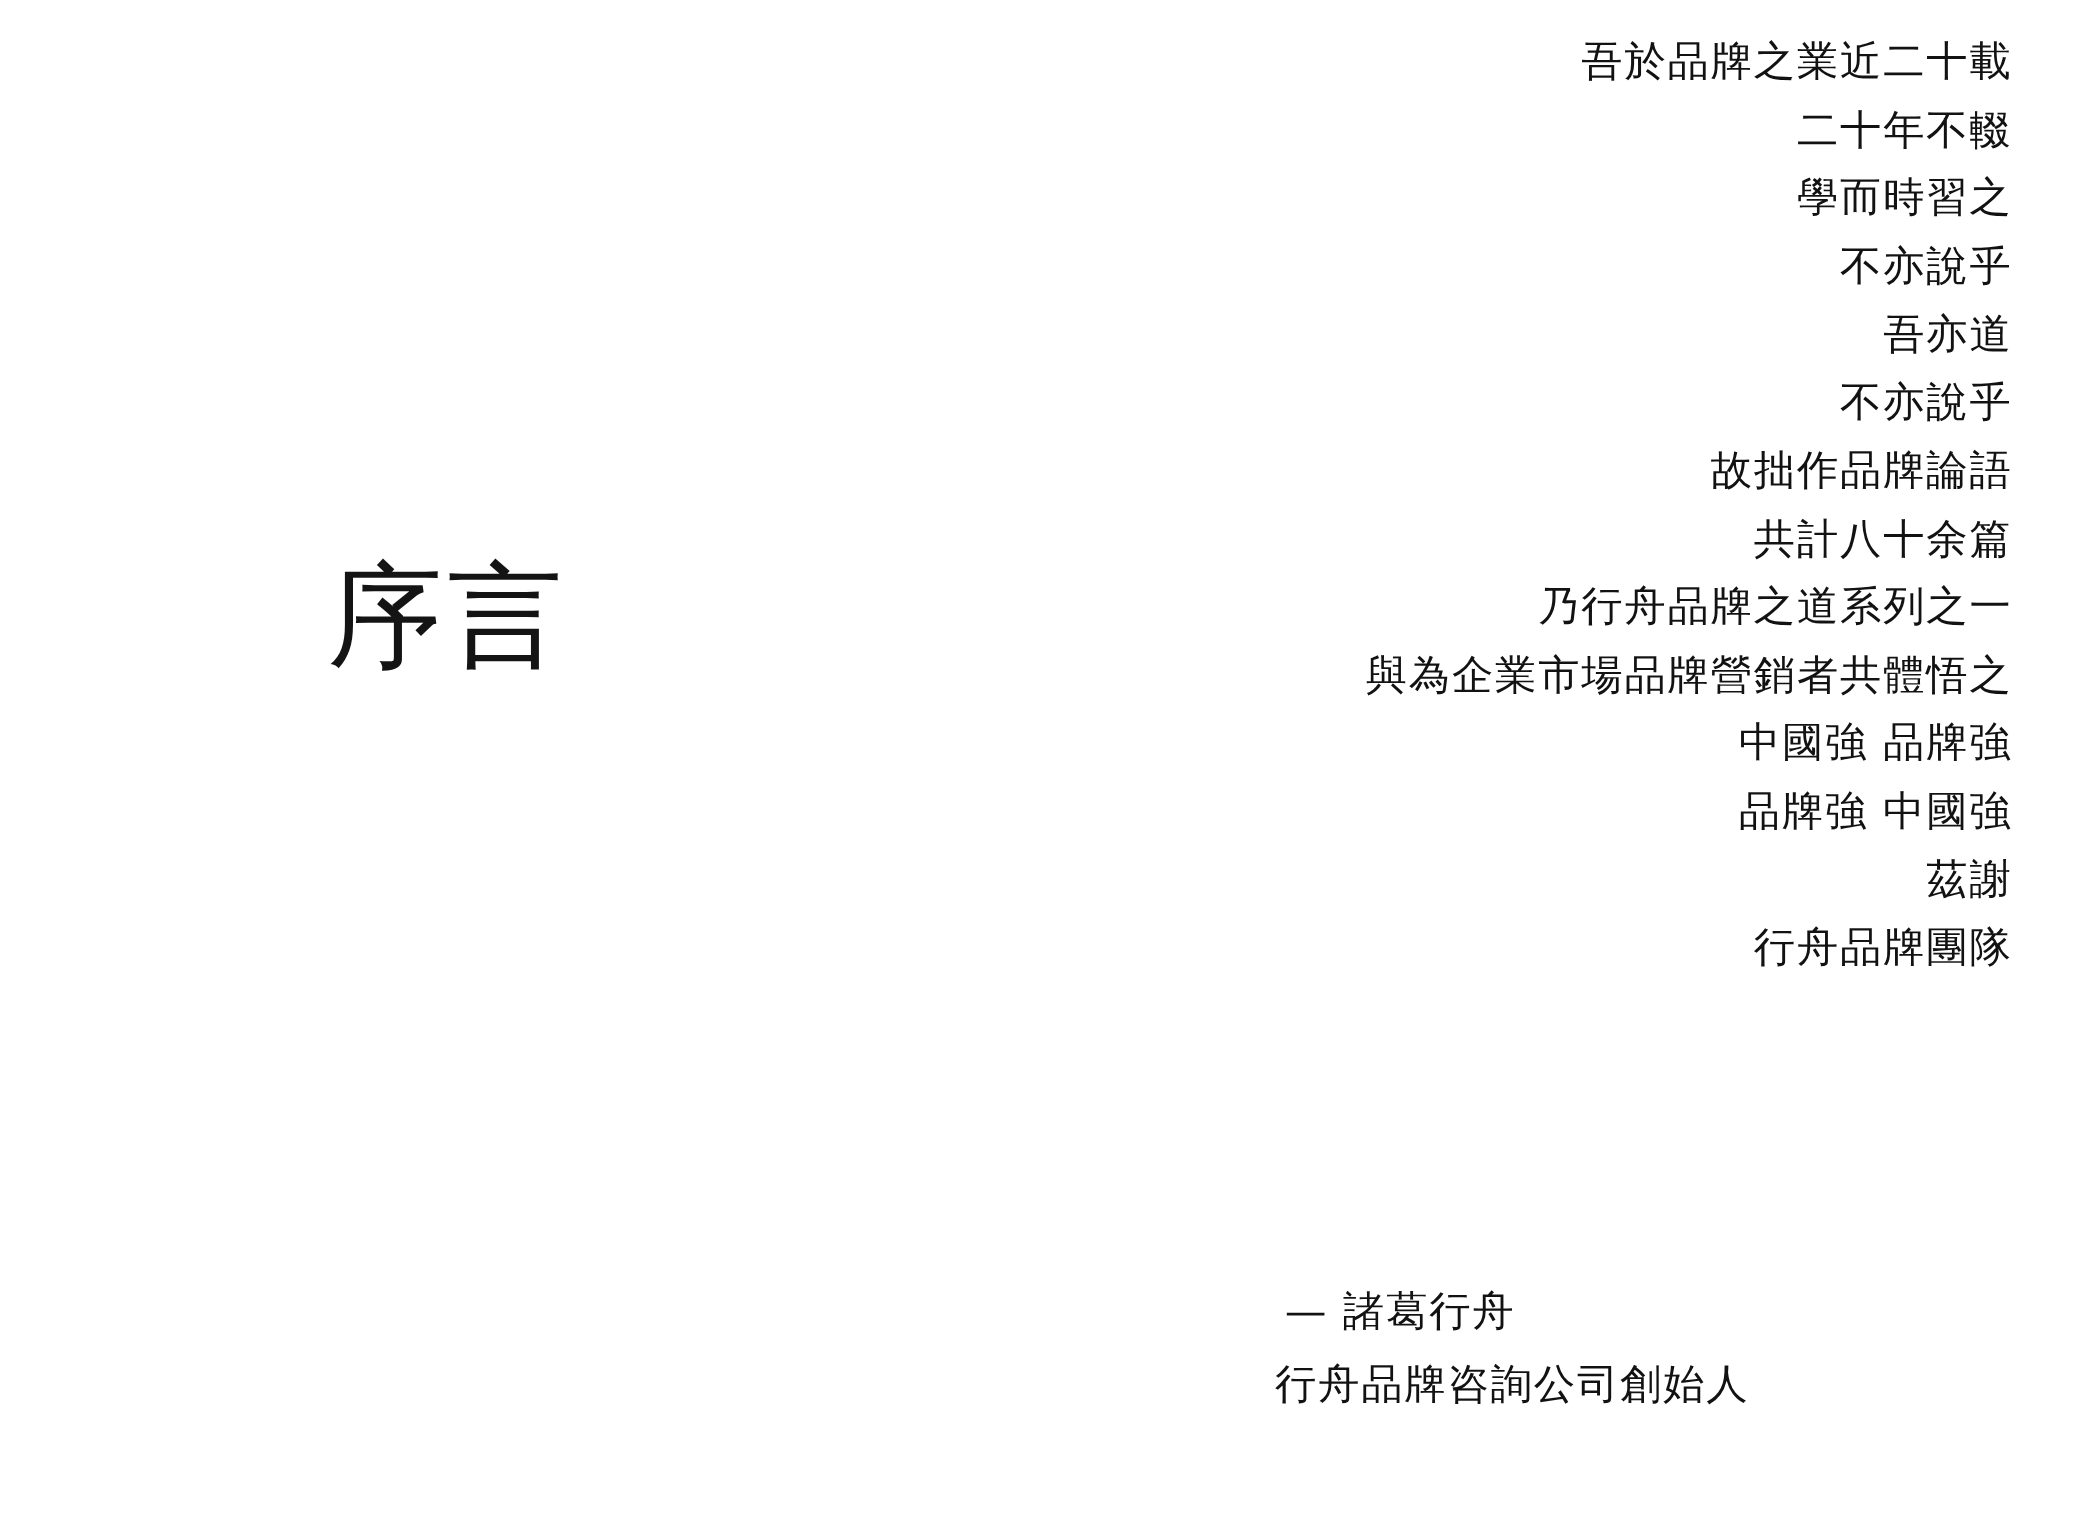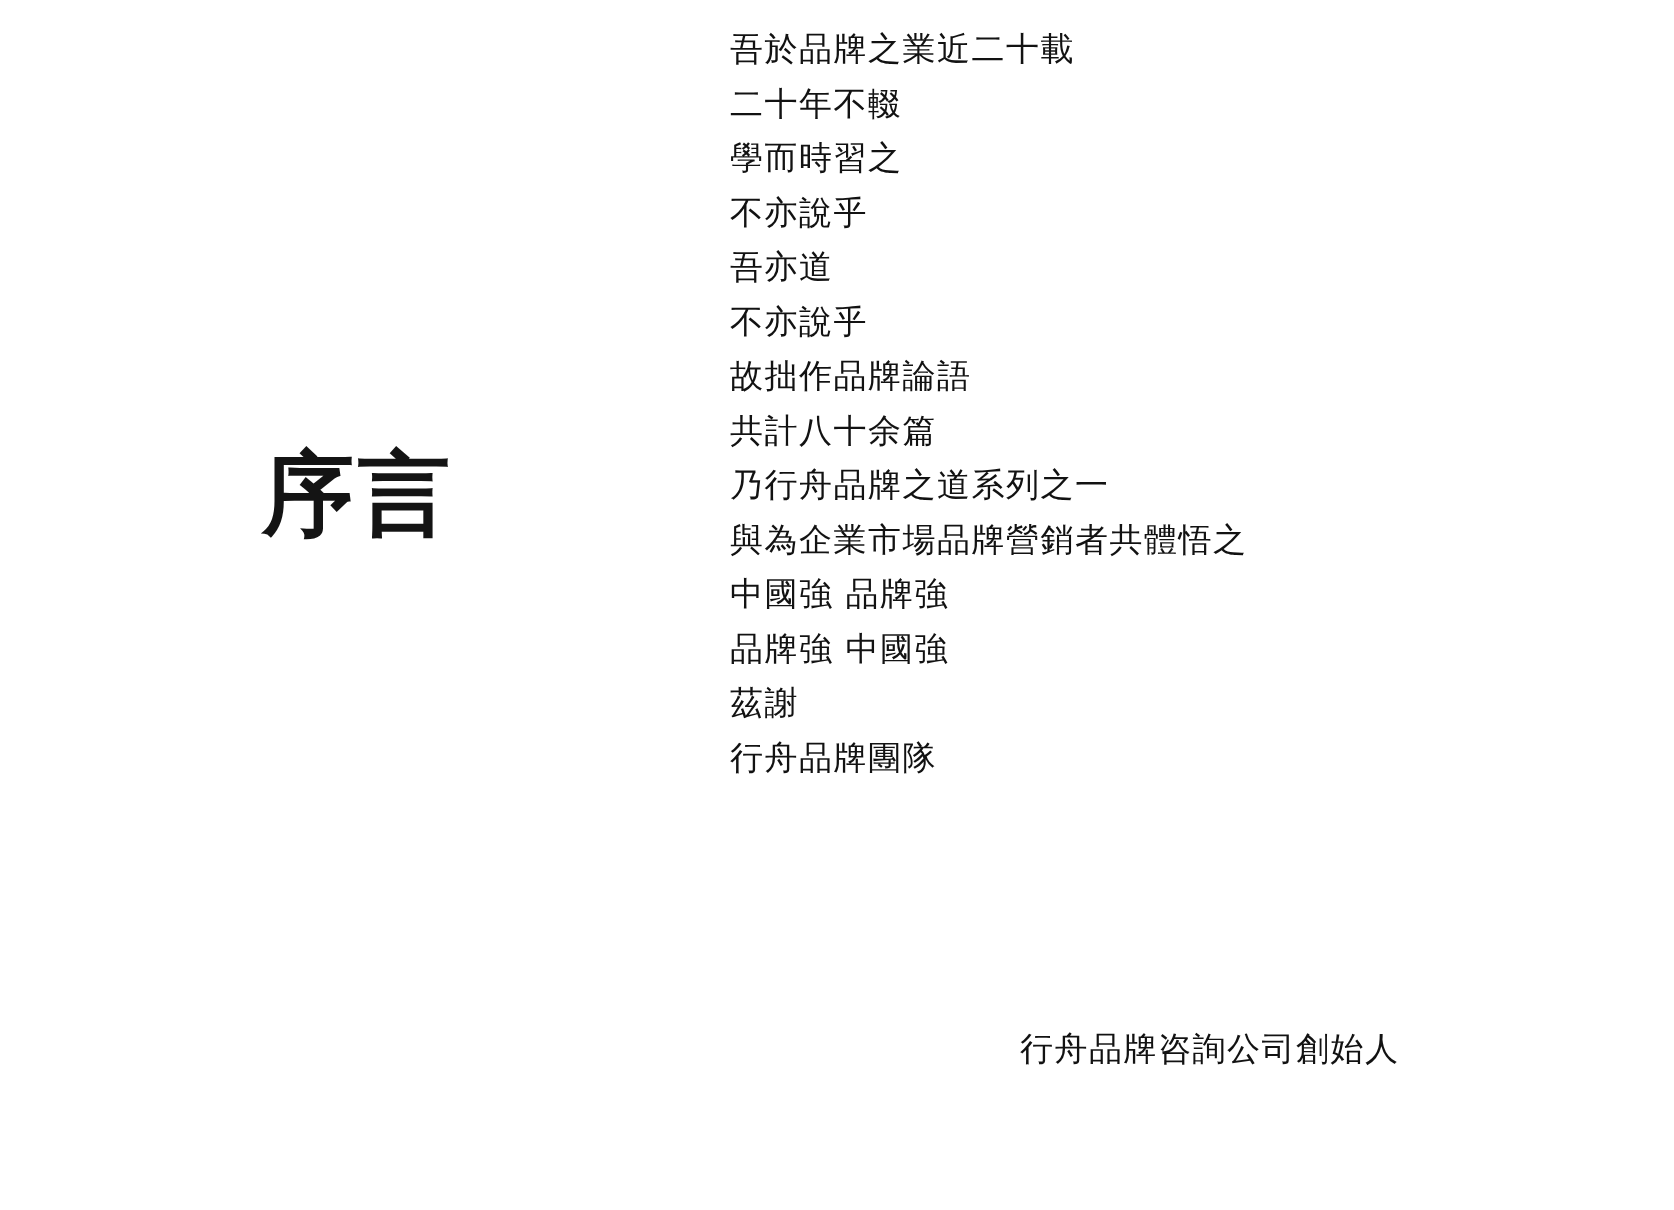--- a/index.html
+++ b/index.html
@@ -25,33 +25,34 @@
   }
 
   
   .doc-title {
     position: absolute;
     left: 262px;
     top: 448px;
     font-size: 92px;
     line-height: 1.0;
     letter-spacing: 4px;
-    font-weight: 700;
+    font-weight: 400;
     font-family: "DejaVu Serif", "Liberation Serif", serif;
     color: #141414;
     white-space: nowrap;
     text-align: right;
   }
 
   
   .verse-block {
     position: absolute;
     left: 730px;
     top: 22px;
     width: 880px;
+    text-align: right;
   }
 
   .verse-line {
     font-size: 33px;
     line-height: 54.5px;
     letter-spacing: 1.5px;
     color: #121212;
     white-space: nowrap;
     font-family: "DejaVu Serif", "Liberation Serif", serif;
   }
@@ -99,16 +100,17 @@
     <div class="verse-line">共計八十余篇</div>
     <div class="verse-line">乃行舟品牌之道系列之一</div>
     <div class="verse-line">與為企業市場品牌營銷者共體悟之</div>
     <div class="verse-line">中國強 品牌強</div>
     <div class="verse-line">品牌強 中國強</div>
     <div class="verse-line">茲謝</div>
     <div class="verse-line">行舟品牌團隊</div>
   </div>
 
   <div class="signature-block">
+    <div class="sig-line sig-author">— 諸葛行舟</div>
     <div class="sig-line sig-role">行舟品牌咨詢公司創始人</div>
   </div>
 
 </div>
 
 </body></html>

